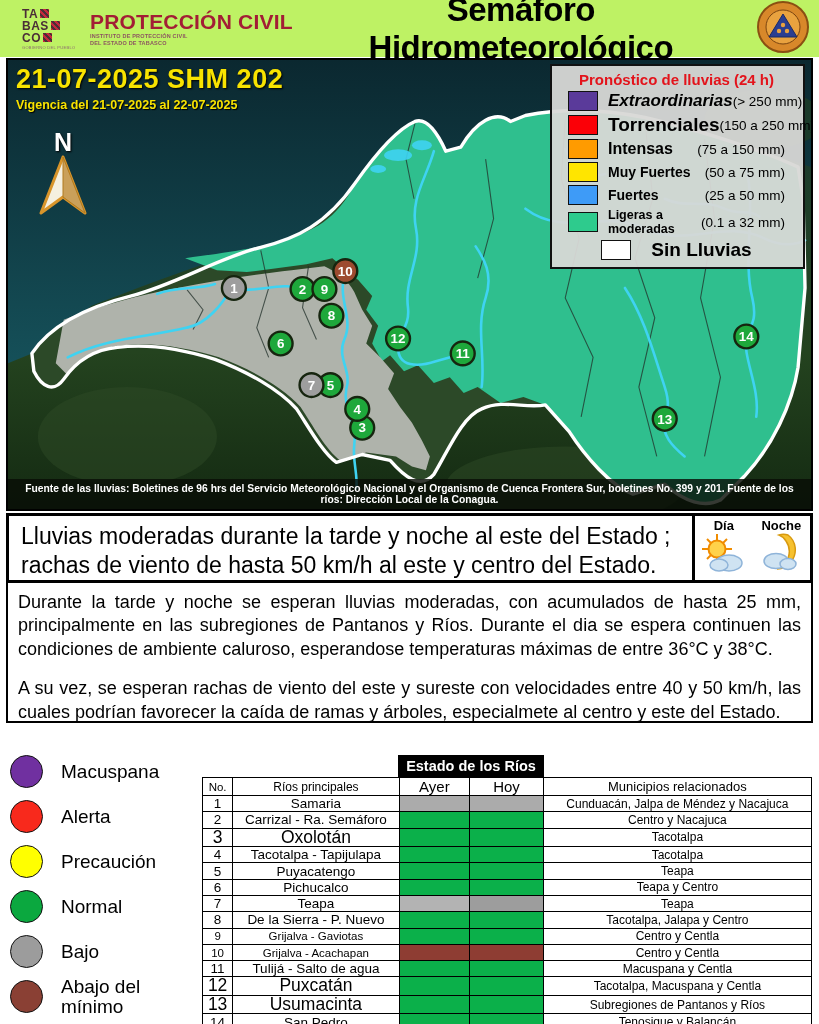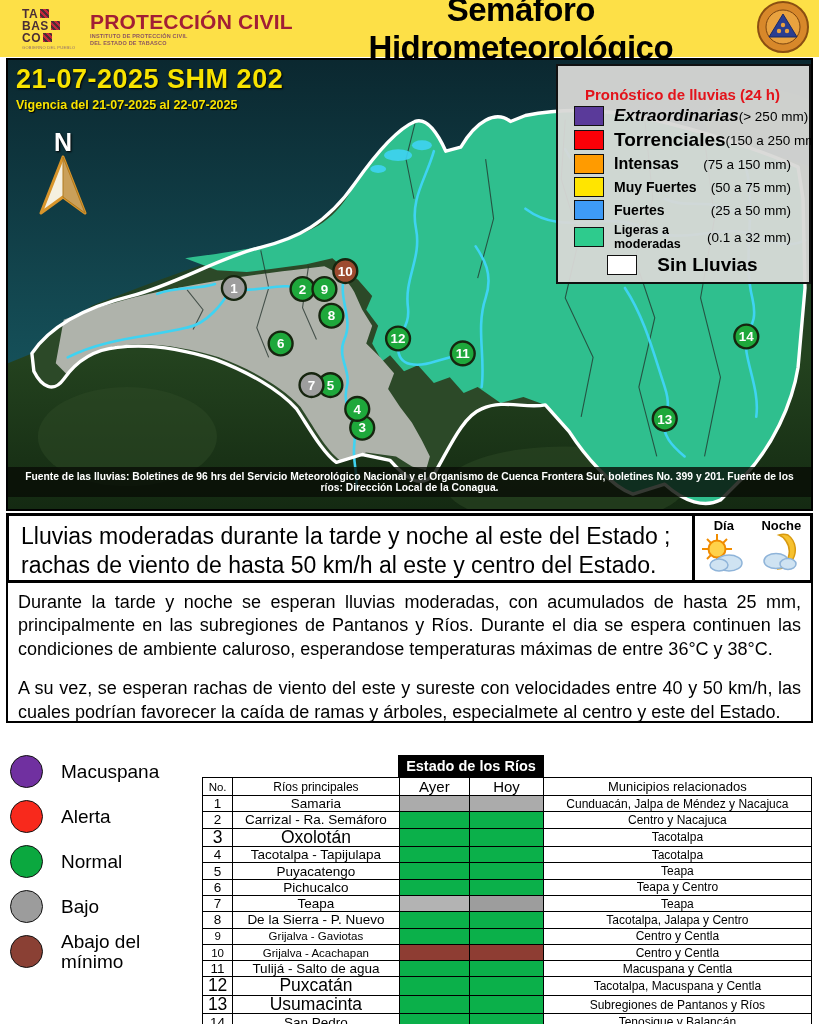--- a/index.html
+++ b/index.html
@@ -1,56 +1,56 @@
 <!DOCTYPE html>
 <html><head>
 <meta charset="utf-8">
 <style>
   * { box-sizing: border-box; margin: 0; padding: 0; }
   html,body { background:#fff; }
   body { font-family: "Liberation Sans", sans-serif; width:819px; }
   .page { position:relative; width:819px; height:1024px; background:#fff; overflow:hidden; }
 
   
-  .header { position:absolute; left:0; top:0; width:819px; height:57px; background:#fde047; display:flex; align-items:center; }
+  .header { position:absolute; left:0; top:0; width:819px; height:57px; background:#bef264; display:flex; align-items:center; }
   .tab-logo { margin-left:22px; width:58px; line-height:1; }
   .tab-logo .tl-row { font-weight:bold; font-size:12px; color:#4b2e36; letter-spacing:.5px; display:flex; align-items:center; gap:2px;}
   .tl-px { display:inline-block; width:9px; height:9px; background:
       repeating-linear-gradient(45deg,#c5283c 0 2px,#4b2e36 2px 4px); }
   .tab-logo .tl-sub { font-size:4px; color:#8c6a70; margin-top:2px; letter-spacing:.3px;}
   .pc-block { margin-left:10px; line-height:1; }
   .pc-title { color:#a21e35; font-weight:bold; font-size:21px; letter-spacing:.2px; }
   .pc-sub { color:#8c5560; font-size:5.5px; font-weight:bold; margin-top:2px; letter-spacing:.2px;}
   .main-title { flex:1; text-align:center; font-size:33px; font-weight:bold; color:#000; letter-spacing:-.5px; padding-right:8px;}
   .seal { margin-right:10px; }
 
   
   .map { position:absolute; left:6px; top:58px; width:807px; height:453px; border:2px solid #000; background:#16301c; overflow:hidden;}
   .map svg.geo { position:absolute; left:0; top:0; width:100%; height:100%; }
   .bulletin { position:absolute; left:8px; top:4px; }
   .bulletin-main { color:#f8e300; font-weight:bold; font-size:27px; letter-spacing:.5px; text-shadow:1px 1px 2px #000;}
   .bulletin-sub { color:#f8e300; font-weight:bold; font-size:12.5px; margin-top:3px; text-shadow:1px 1px 1px #000;}
   .compass { position:absolute; left:24px; top:70px; width:62px; text-align:center; }
   .compass .n { color:#fff; font-weight:bold; font-size:25px; text-shadow:1px 1px 2px #000; line-height:1;}
-  .legend { position:absolute; right:0; top:4px; width:255px; background:rgba(216,216,214,.95);
-            border:2px solid #111; padding:20px 8px 6px 6px; }
+  .legend { position:absolute; right:6px; top:4px; width:255px; background:rgba(216,216,214,.95);
+            border:2px solid #111; padding:5px 8px 6px 6px; }
   .legend-title { color:#e3131b; font-weight:bold; font-size:15px; text-align:center; margin-bottom:2px;}
   .legend-row { display:flex; align-items:center; margin:3px 10px; }
   .legend-swatch { width:30px; height:20px; border:1.5px solid #111; flex:0 0 auto; margin-right:10px;}
   .legend-label { flex:1; color:#000; }
   .legend-range { font-size:13.5px; color:#000; white-space:nowrap; }
   .legend-norain { display:flex; align-items:center; justify-content:center; gap:12px; margin-top:3px;}
   .legend-norain .legend-swatch { margin-right:0;}
   .legend-norain .nr-label { font-weight:bold; font-size:19px;margin-left:8px;}
   .sz-it { font-style:italic; font-weight:bold; font-size:17px; }
   .sz-lg { font-weight:bold; font-size:19px; }
   .sz-md { font-weight:bold; font-size:16px; }
   .sz-sm { font-weight:bold; font-size:14px; }
   .sz-xs { font-weight:bold; font-size:12.5px; }
-  .map-source { position:absolute; left:0; bottom:12px; width:100%; background:rgba(8,14,6,.82);
+  .map-source { position:absolute; left:0; bottom:0; width:100%; background:rgba(8,14,6,.82);
                 color:#fff; font-weight:bold; font-size:10.3px; text-align:center; padding:4px 6px; }
 
   
   .alert { position:absolute; left:6px; top:513px; width:807px; height:70px; border:3px solid #000;
            background:#fff; display:flex; }
   .alert-text { flex:1; padding:6px 4px 0 12px; font-size:23px; color:#000; line-height:1.25; }
   .daynight { width:118px; border-left:3px solid #000; display:flex; }
   .dn-col { flex:1; text-align:center; padding-top:2px;}
   .dn-label { font-weight:bold; font-size:13px; }
 
@@ -363,20 +363,24 @@
       <div class="status-item">
         <span class="status-dot" style="background: rgb(112, 48, 160);"></span>
         <span class="status-label">Macuspana</span>
       </div>
 
       <div class="status-item">
         <span class="status-dot" style="background: rgb(248, 41, 28);"></span>
         <span class="status-label">Alerta</span>
       </div>
 
+      <div class="status-item">
+        <span class="status-dot" style="background: rgb(255, 255, 0);"></span>
+        <span class="status-label">Precaución</span>
+      </div>
 
       <div class="status-item">
         <span class="status-dot" style="background: rgb(11, 168, 63);"></span>
         <span class="status-label">Normal</span>
       </div>
 
       <div class="status-item">
         <span class="status-dot" style="background: rgb(156, 156, 156);"></span>
         <span class="status-label">Bajo</span>
       </div>

